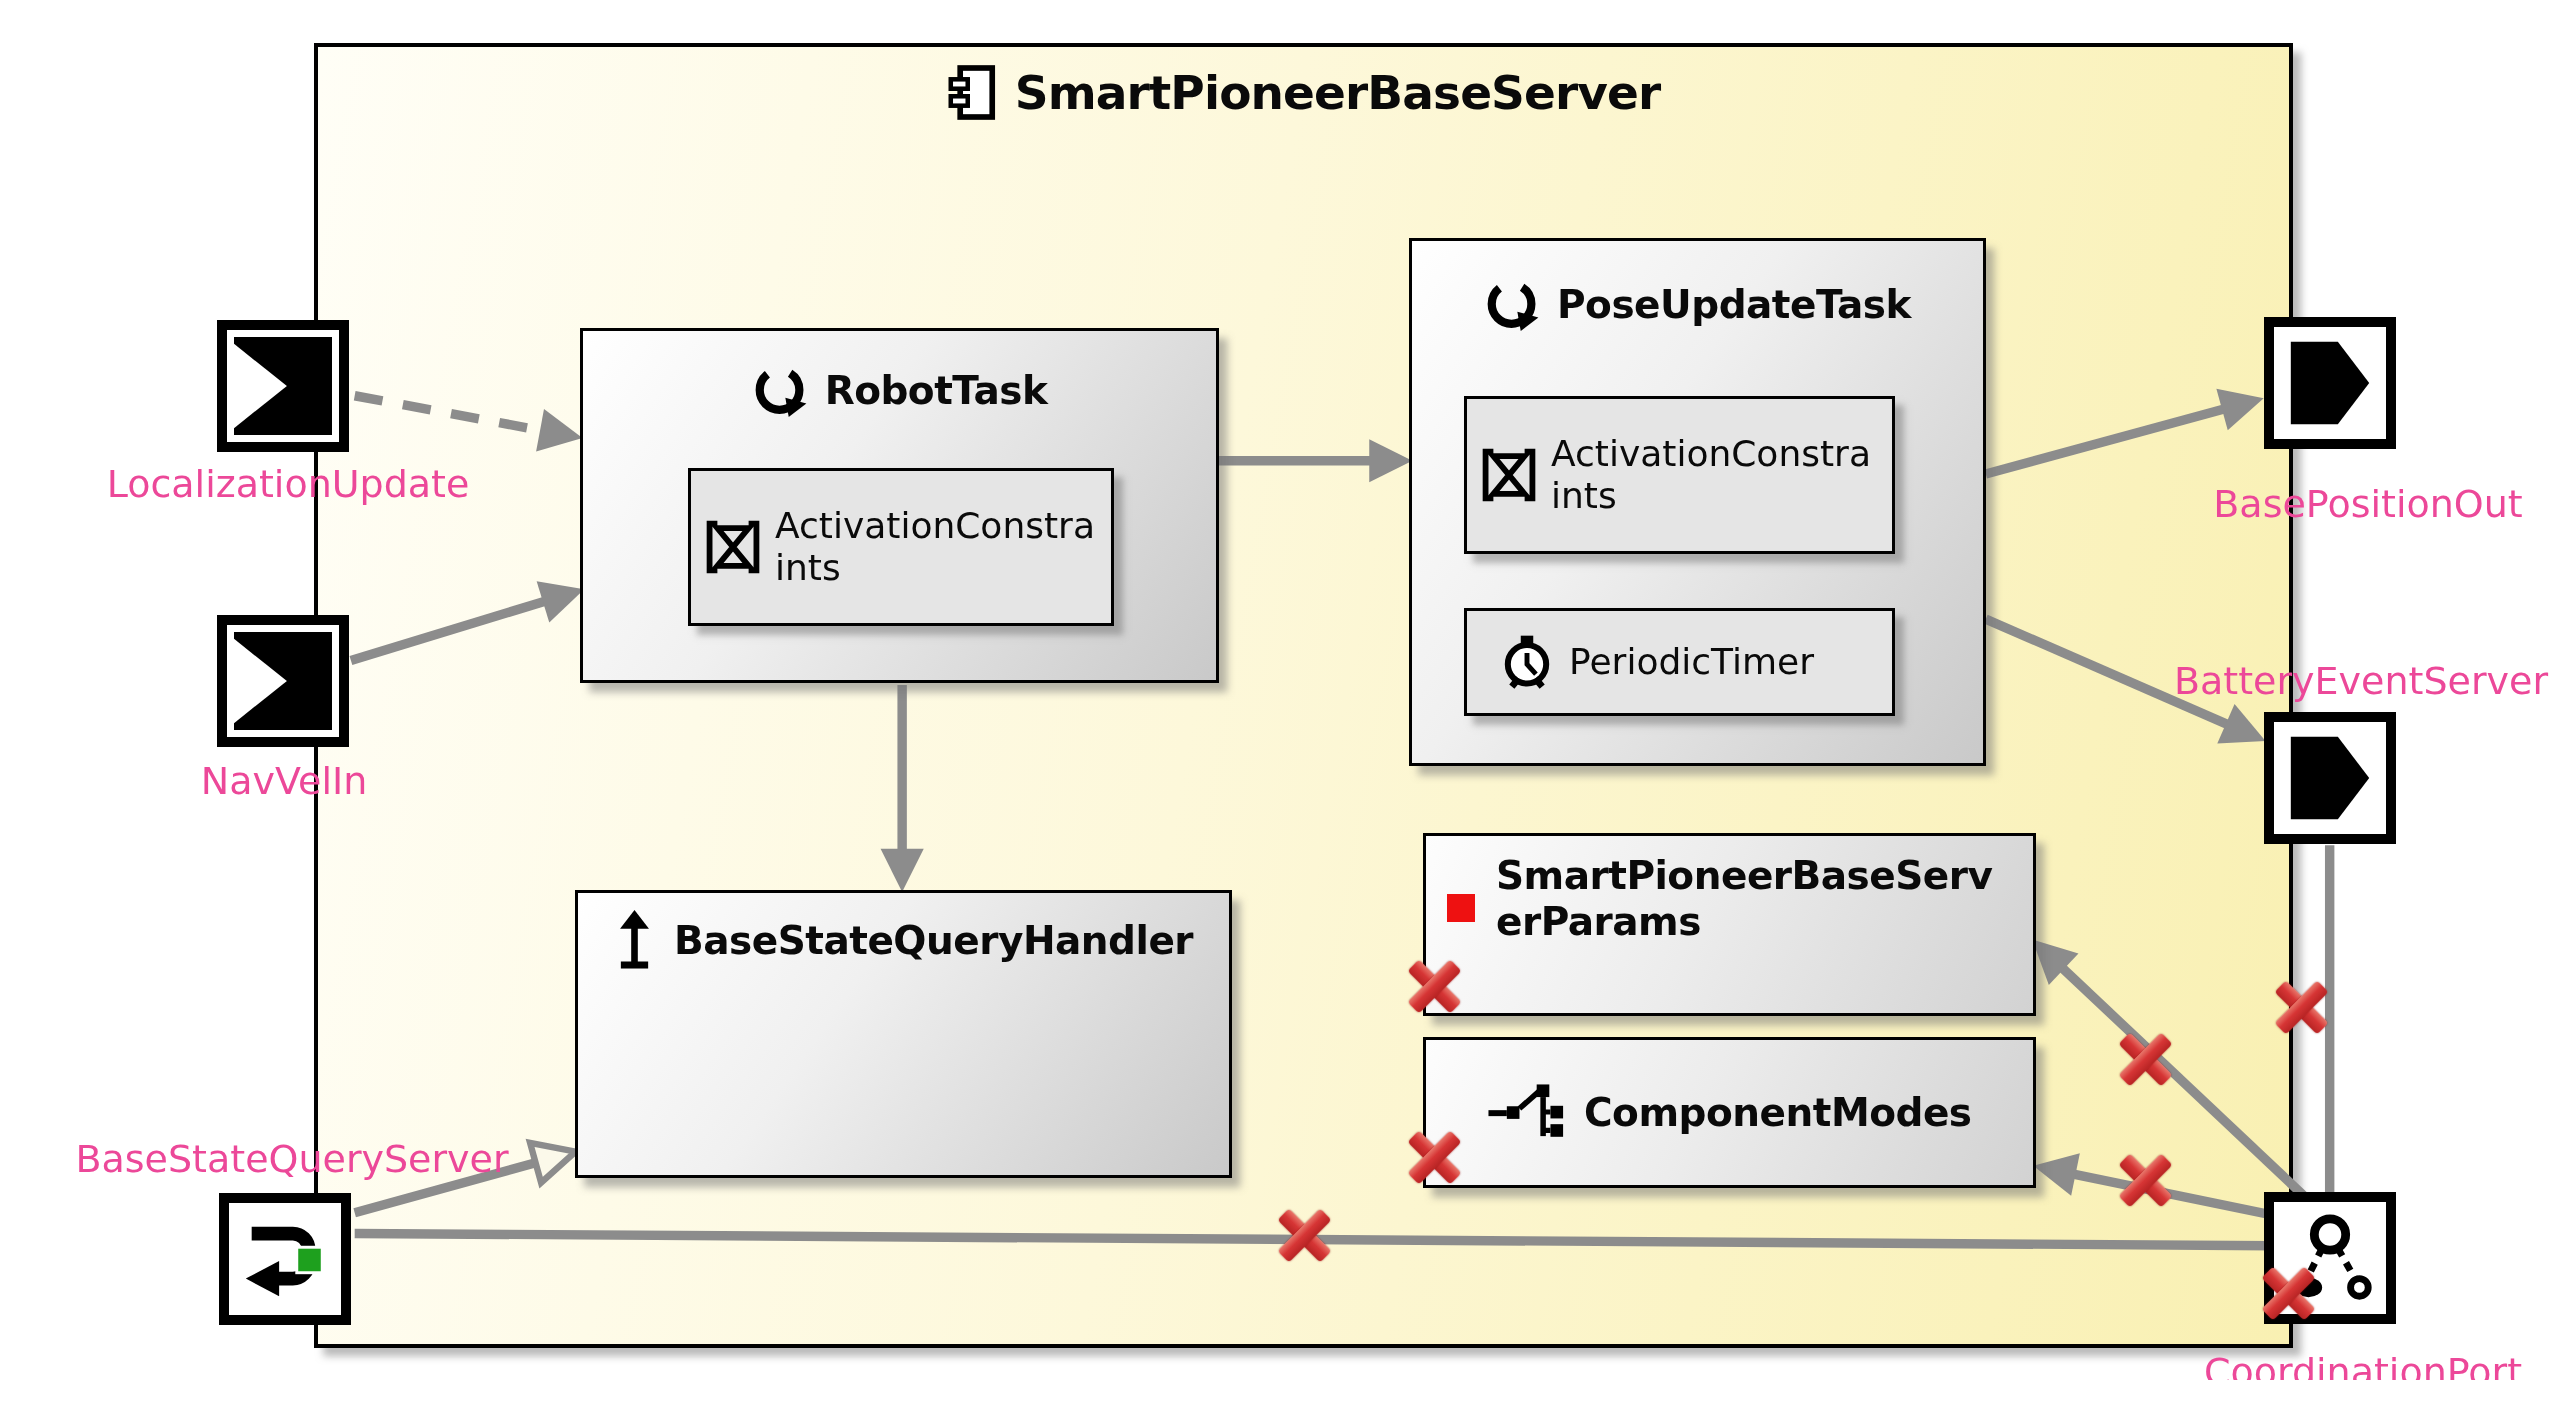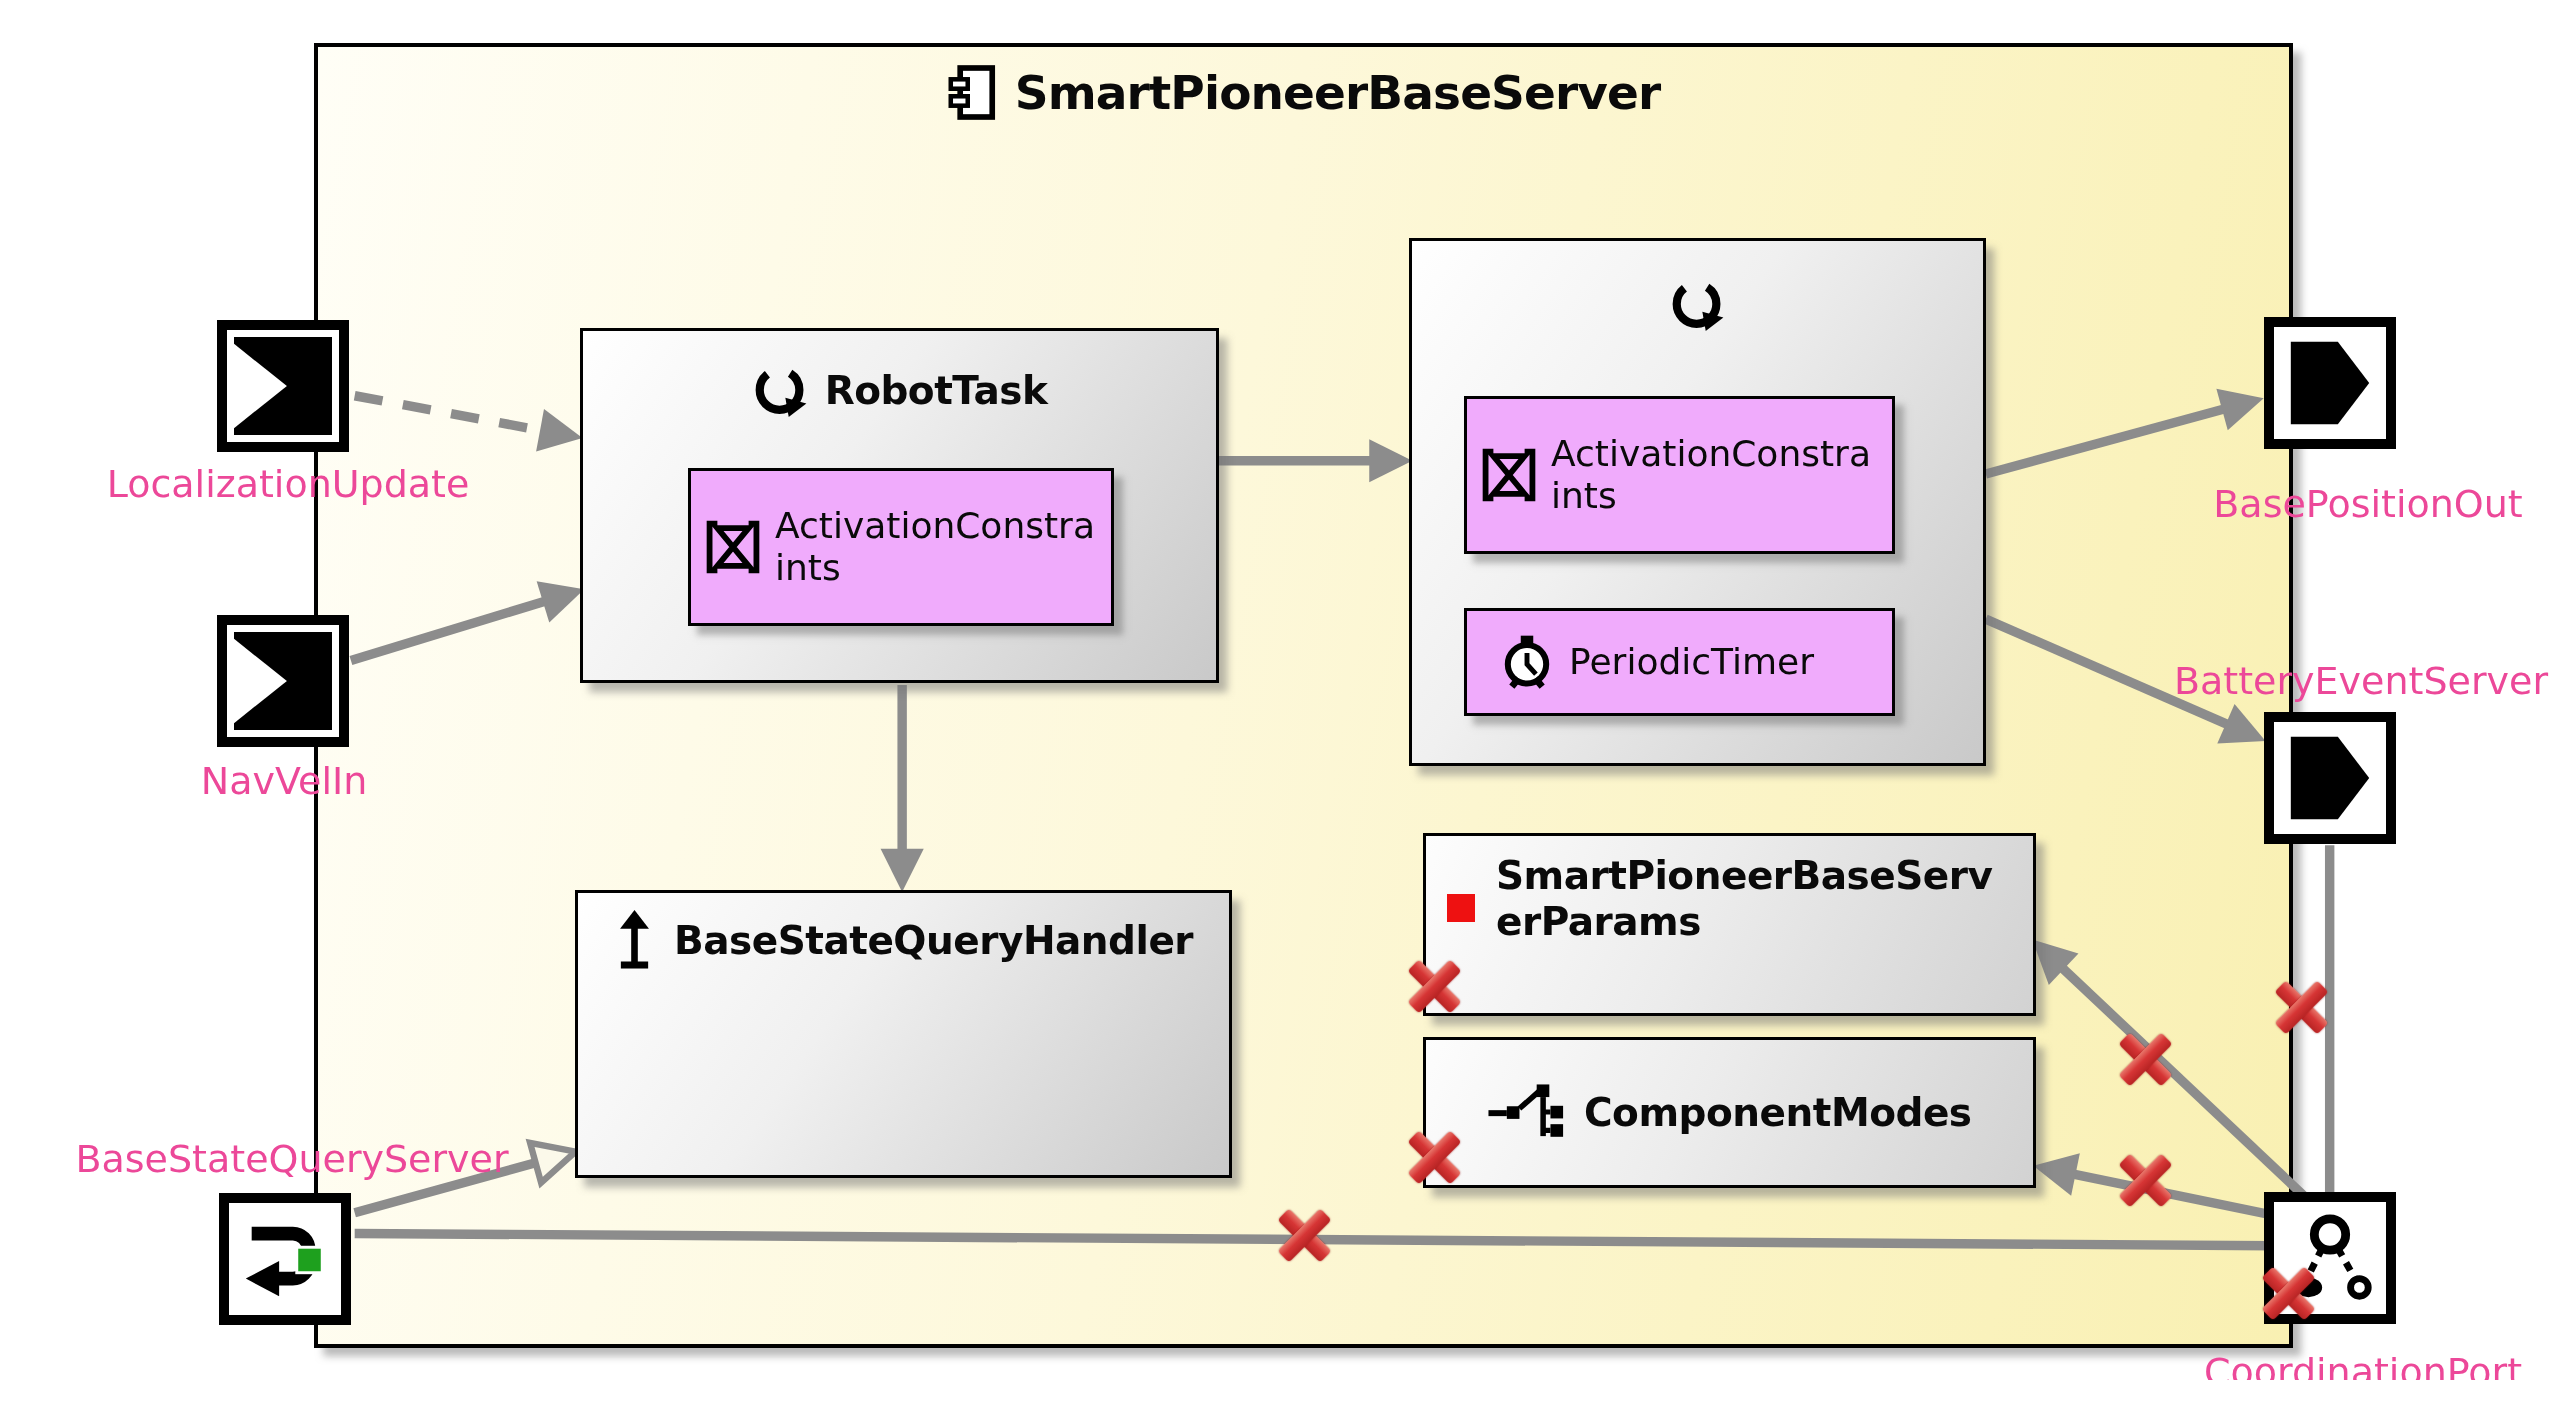--- a/index.html
+++ b/index.html
@@ -9,21 +9,21 @@
              border:4.7px solid #000;box-sizing:border-box;
              background:linear-gradient(100deg,#fffef6 0%,#fdf8da 45%,#f9f0b2 100%);
              box-shadow:9.4px 9.4px 7.5px rgba(130,130,130,.55);}
   .comp-title{position:absolute;left:314px;top:64px;width:1979px;display:flex;
               justify-content:center;align-items:center;gap:19px;}
   .comp-title span.txt{font-weight:bold;font-size:47px;letter-spacing:-0.9px;}
   .gbox{position:absolute;border:3.8px solid #000;box-sizing:border-box;
         background:linear-gradient(125deg,#ffffff 0%,#f0f0f0 40%,#c9c9c9 100%);
         box-shadow:9.4px 10.4px 7.5px rgba(115,115,115,.5);}
   .gbox .titlerow{display:flex;align-items:center;gap:15px;font-weight:bold;font-size:39px;letter-spacing:-0.5px;}
-  .wbox{position:absolute;border:3.8px solid #000;box-sizing:border-box;background:#f0abfc;
+  .wbox{position:absolute;border:3.8px solid #000;box-sizing:border-box;background:#e5e5e5;
         box-shadow:8.5px 8.5px 6.6px rgba(115,115,115,.5);display:flex;align-items:center;gap:13px;
         padding-left:13px;}
   .wbox .lbl{font-size:36px;line-height:42px;word-break:break-all;}
   .centerrow{position:absolute;left:0;width:100%;display:flex;justify-content:center;align-items:center;gap:15px;}
   .port{position:absolute;width:132px;height:132px;border:10.4px solid #000;background:#fff;
         box-sizing:border-box;display:flex;align-items:center;justify-content:center;}
   .portlabel{position:absolute;transform:translate(-50%,-50%);font-size:38px;white-space:nowrap;color:#ec4899;}
   .wires{position:absolute;left:0;top:0;width:2576px;height:1420px;pointer-events:none;}
   .xmark{position:absolute;width:55px;height:55px;transform:translate(-50%,-50%);}
   .xmark i{position:absolute;left:-2.8px;top:20px;width:60px;height:16px;border-radius:3.8px;
@@ -92,20 +92,21 @@
     </svg>
     <span class="lbl" style="width:325px;">ActivationConstraints</span>
   </div>
 
   <div class="gbox" style="left:1409px;top:238px;width:577px;height:528px;">
     <div class="centerrow" style="top:34px;">
       <svg class="icon" width="58" height="58" viewBox="0 0 24 24">
         <circle cx="11.4" cy="12" r="8.2" fill="none" stroke="#000" stroke-width="3.4" stroke-dasharray="42 10" stroke-dashoffset="9"></circle>
         <polygon points="15.2,23.2 22.5,17.6 13.8,15.2" fill="#000"></polygon>
       </svg>
+      <span style="font-weight:bold;font-size:39px;letter-spacing:-0.5px;">PoseUpdateTask</span>
     </div>
   </div>
   <div class="wbox" style="left:1464px;top:396px;width:431px;height:158px;">
     <svg class="icon" width="58" height="58" viewBox="0 0 26 26">
       <path d="M6,2.5 H2.5 V23.5 H6" fill="none" stroke="#000" stroke-width="2.6"></path>
       <path d="M20,2.5 H23.5 V23.5 H20" fill="none" stroke="#000" stroke-width="2.6"></path>
       <path d="M6,4.5 L20,4.5 L6,21.5 L20,21.5 Z" fill="none" stroke="#000" stroke-width="2.6"></path>
     </svg>
     <span class="lbl" style="width:325px;">ActivationConstraints</span>
   </div>

